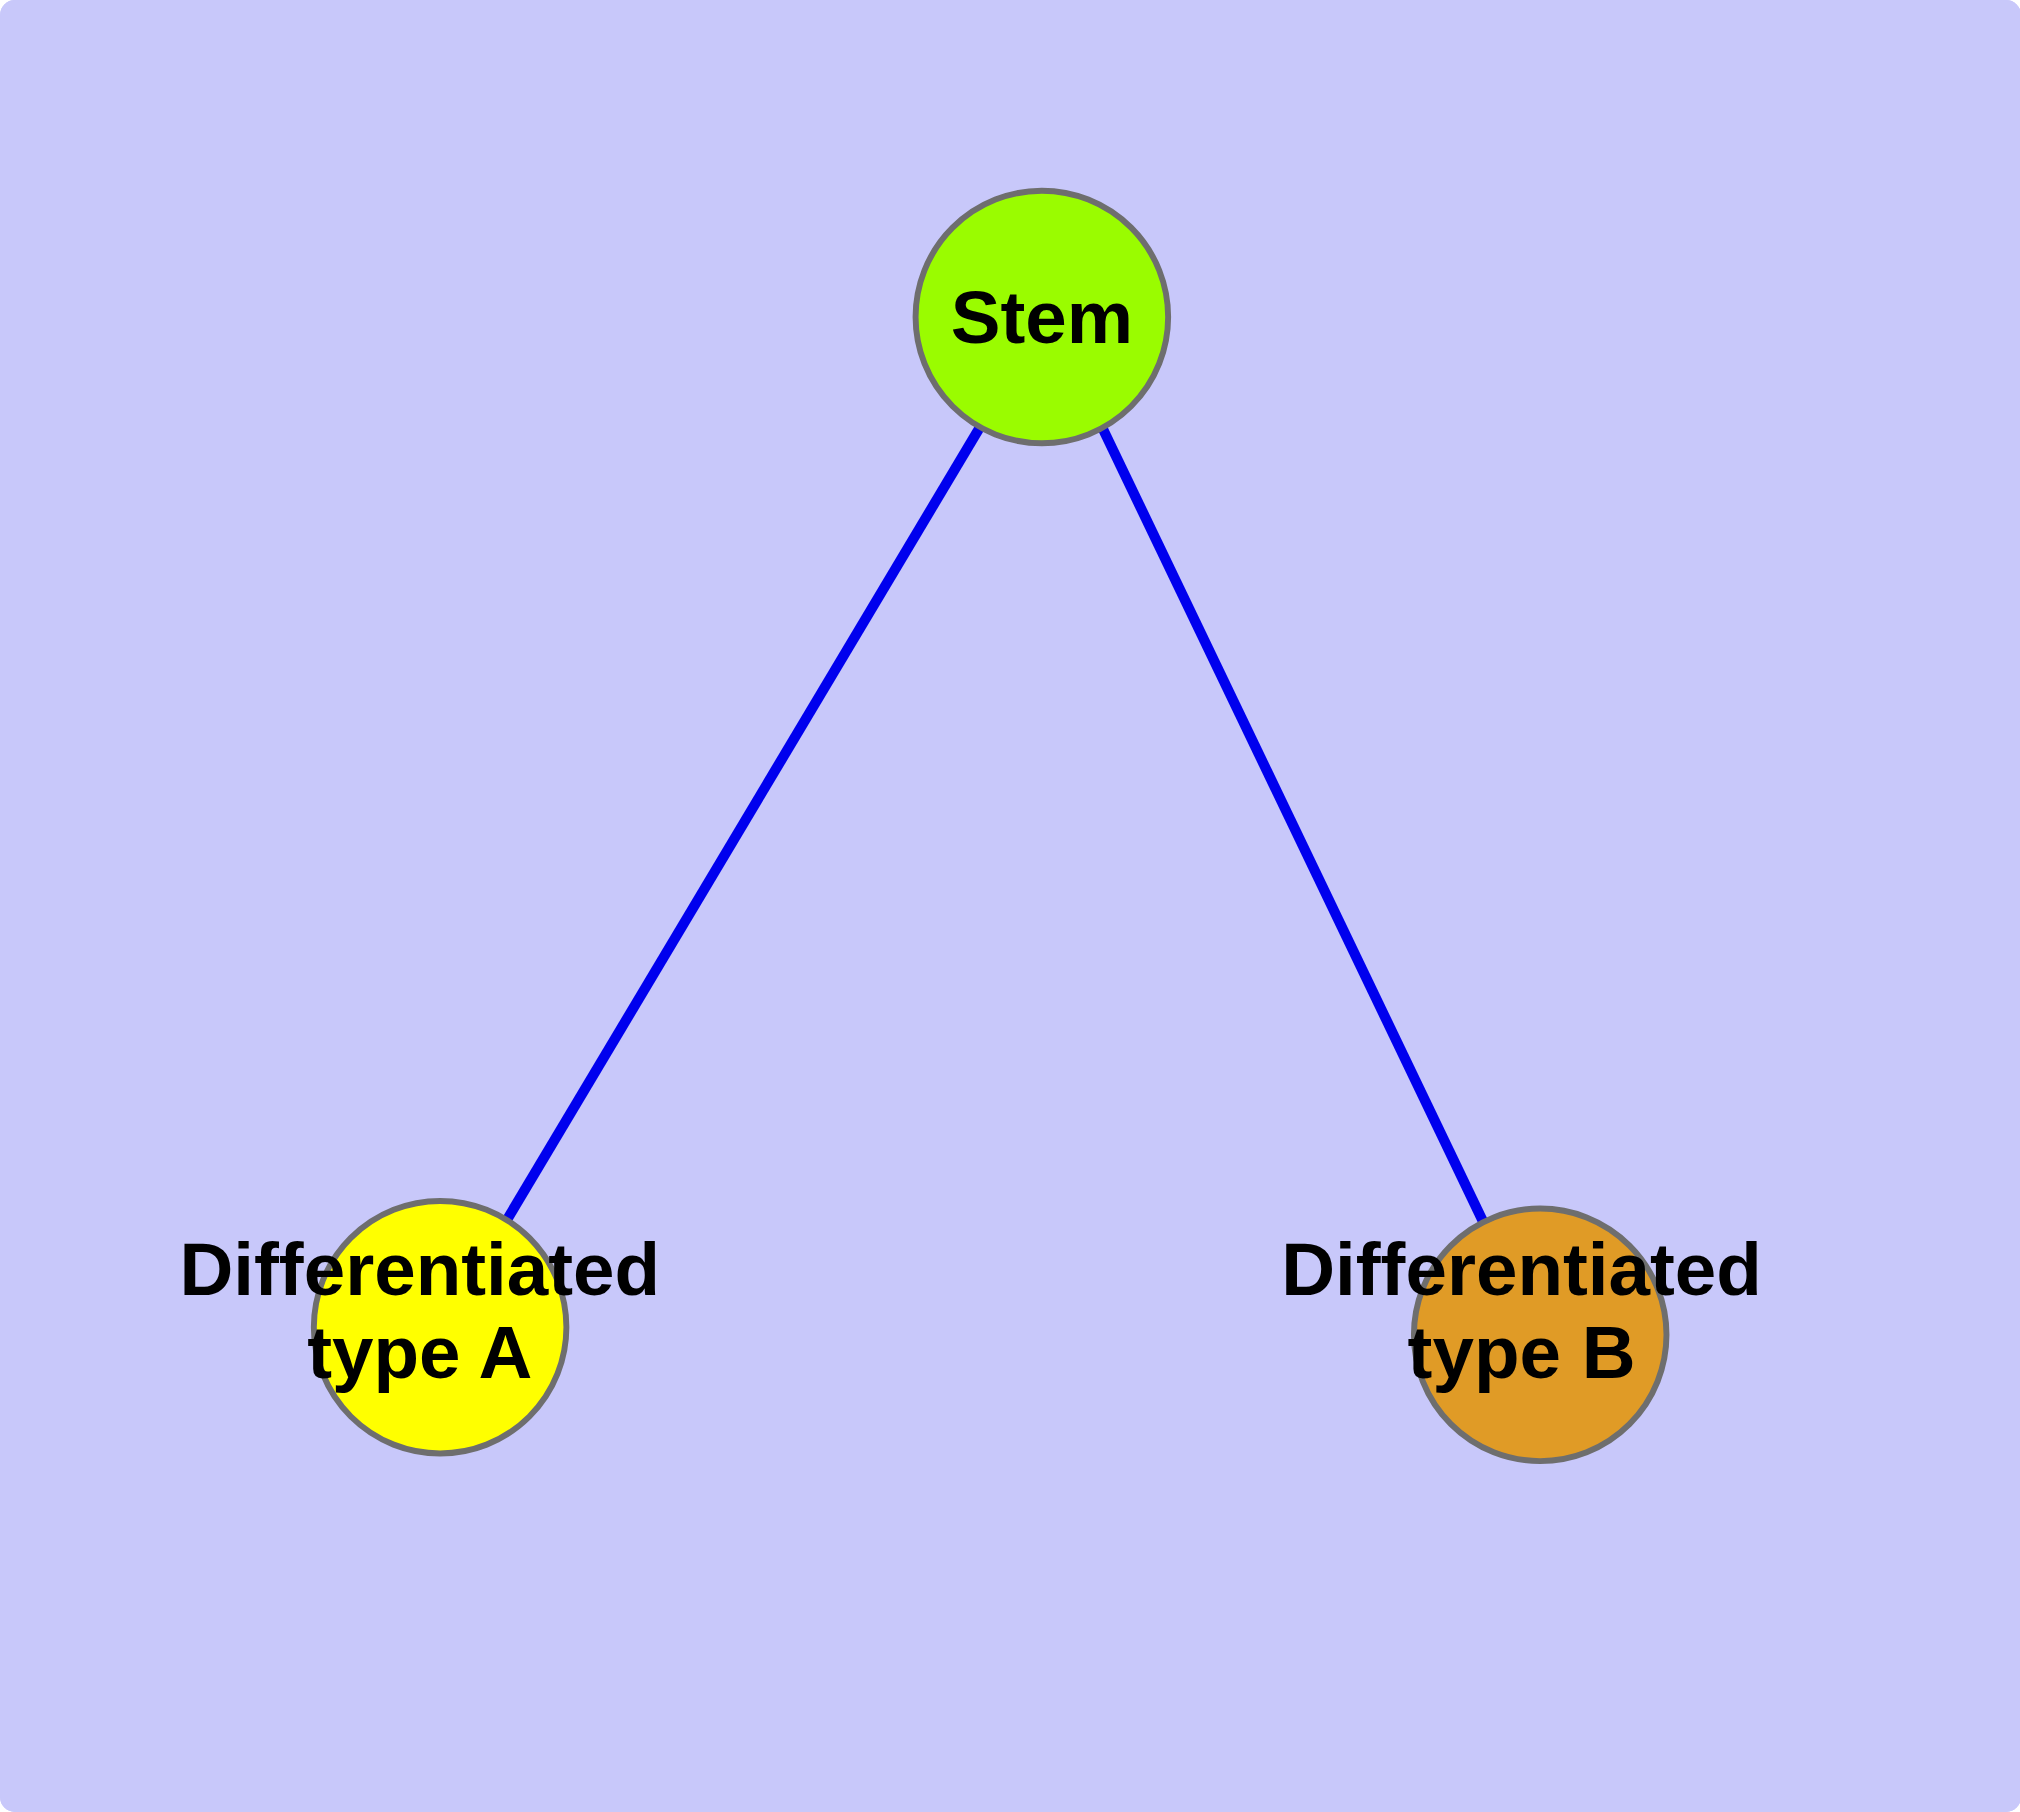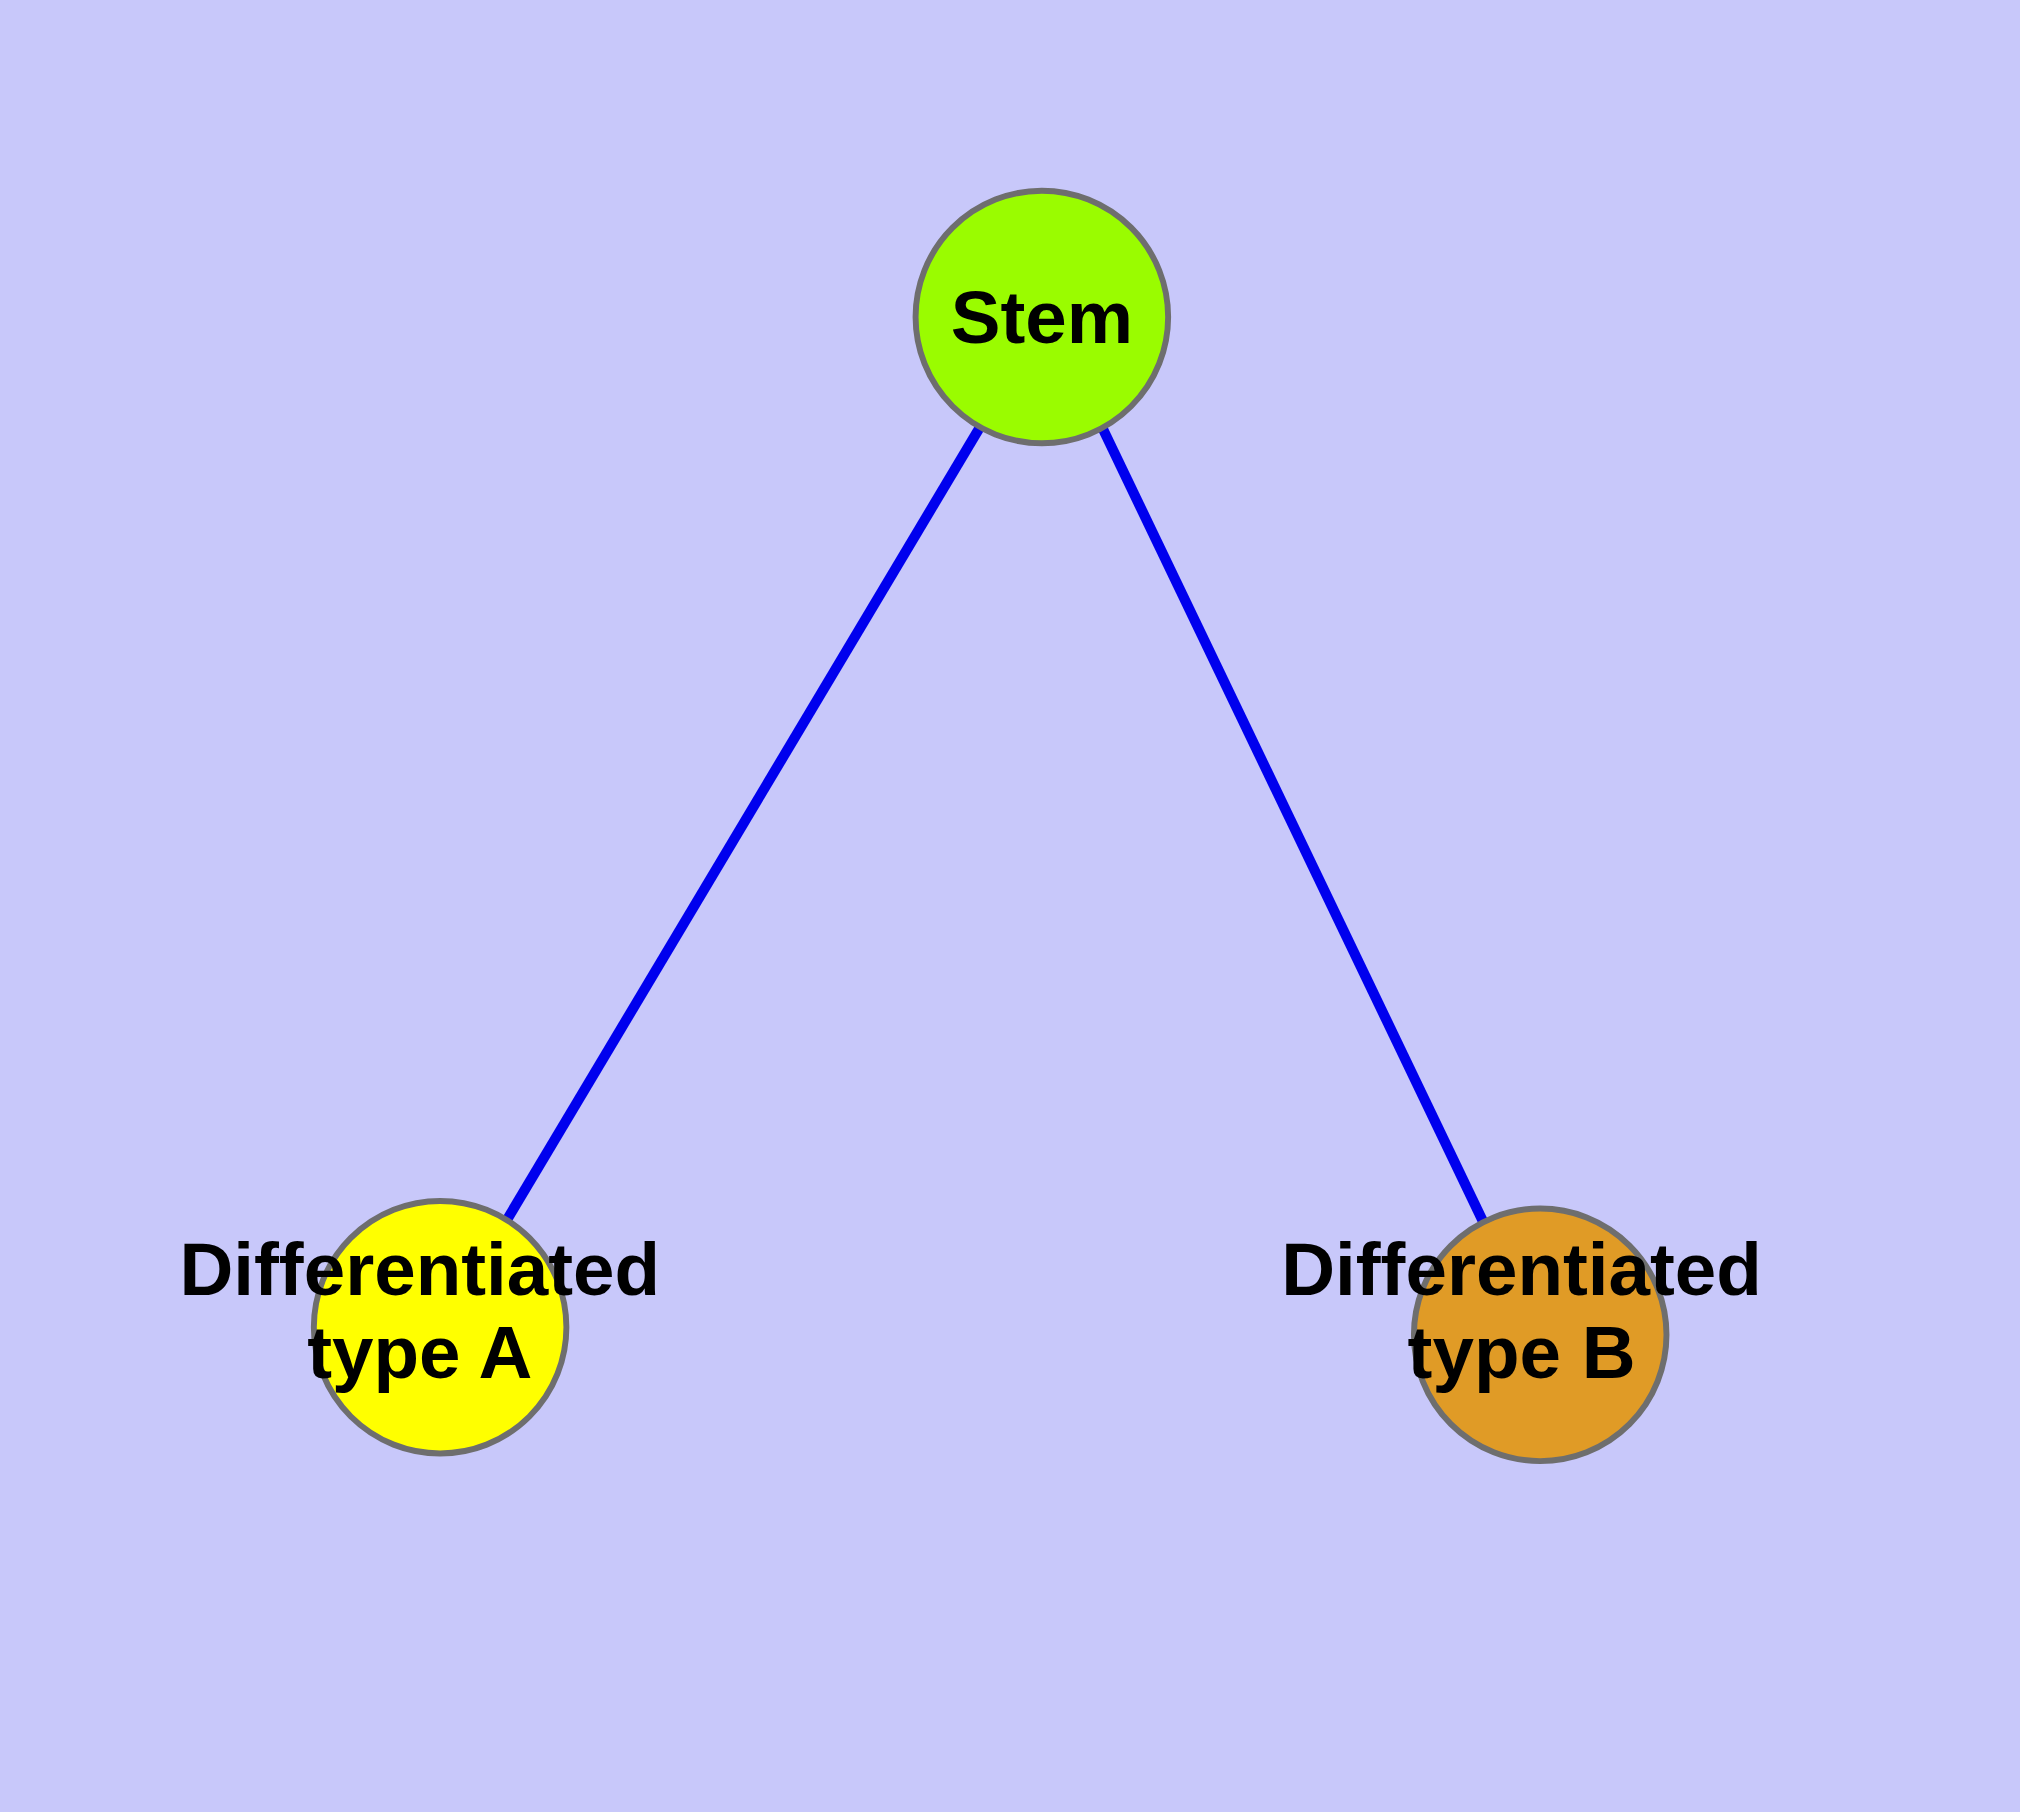--- a/index.html
+++ b/index.html
@@ -9,20 +9,21 @@
     background: #ffffff;
   }
   body {
     font-family: "Liberation Sans", sans-serif;
   }
   #canvas-wrap {
     position: relative;
     width: 2021px;
     height: 1812px;
     overflow: hidden;
+    border-radius: 15px;
   }
   #graph-svg {
     display: block;
     width: 2021px;
     height: 1812px;
   }
   .node-label,
   .node-label-line {
     font-family: "Liberation Sans", sans-serif;
     font-weight: bold;

